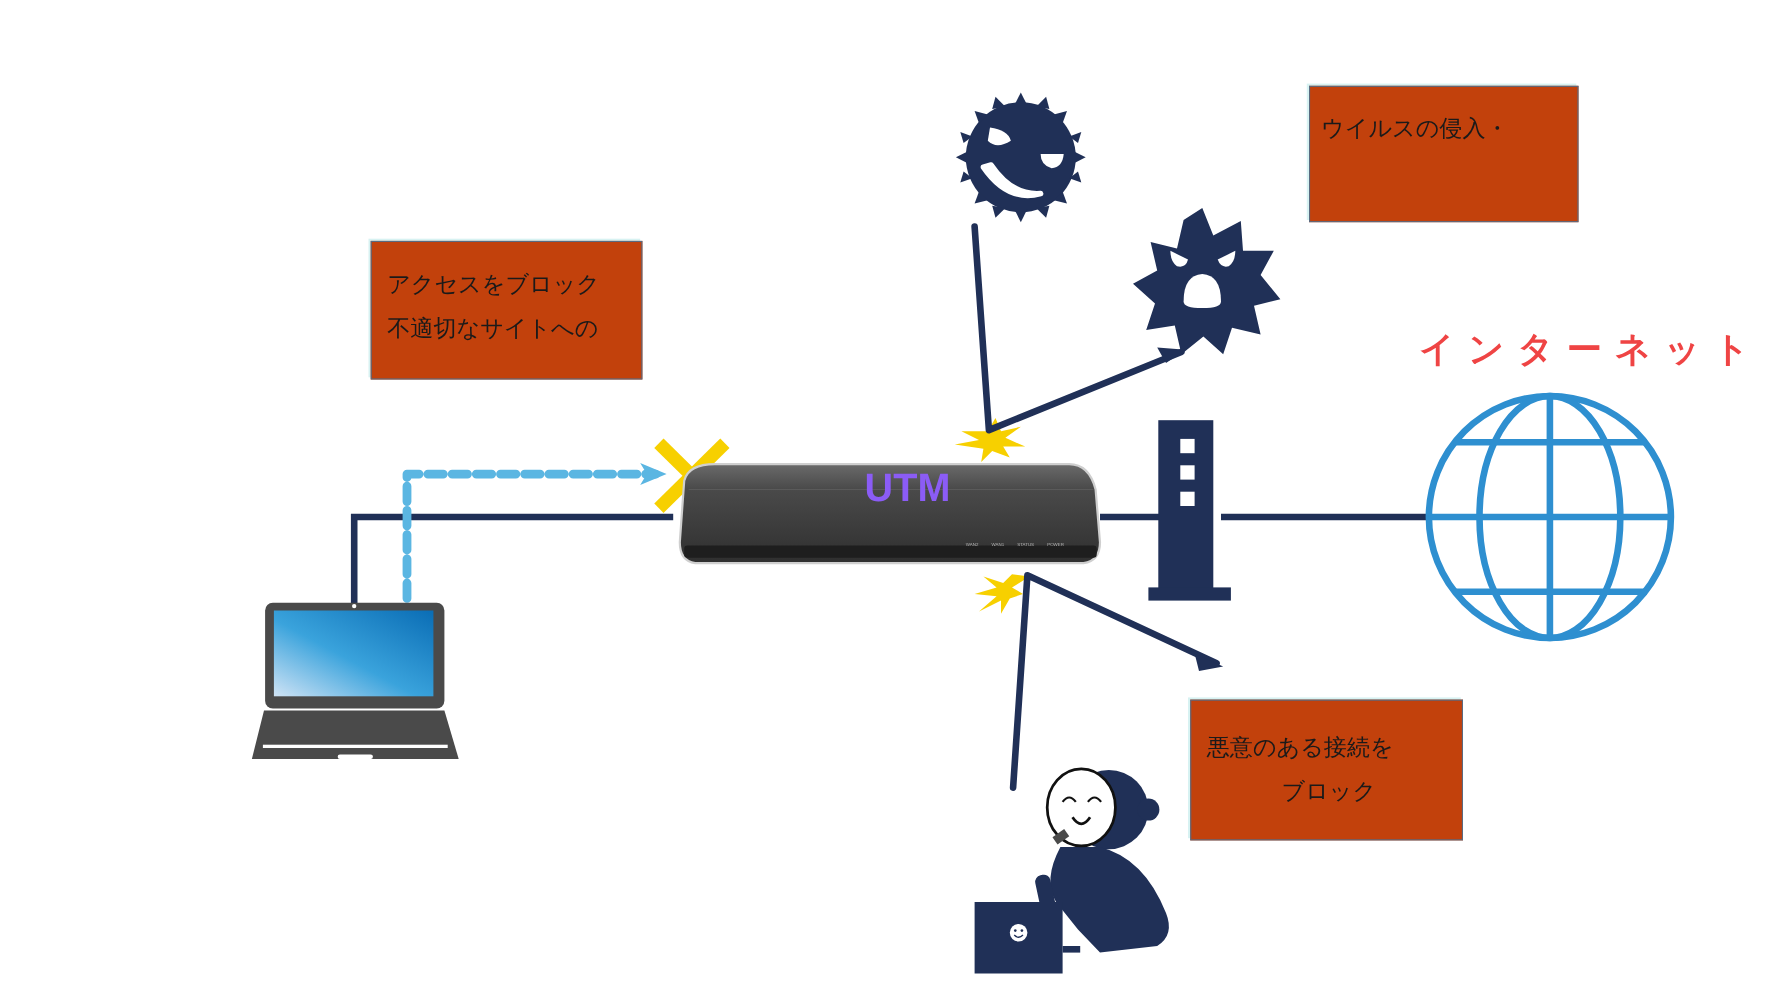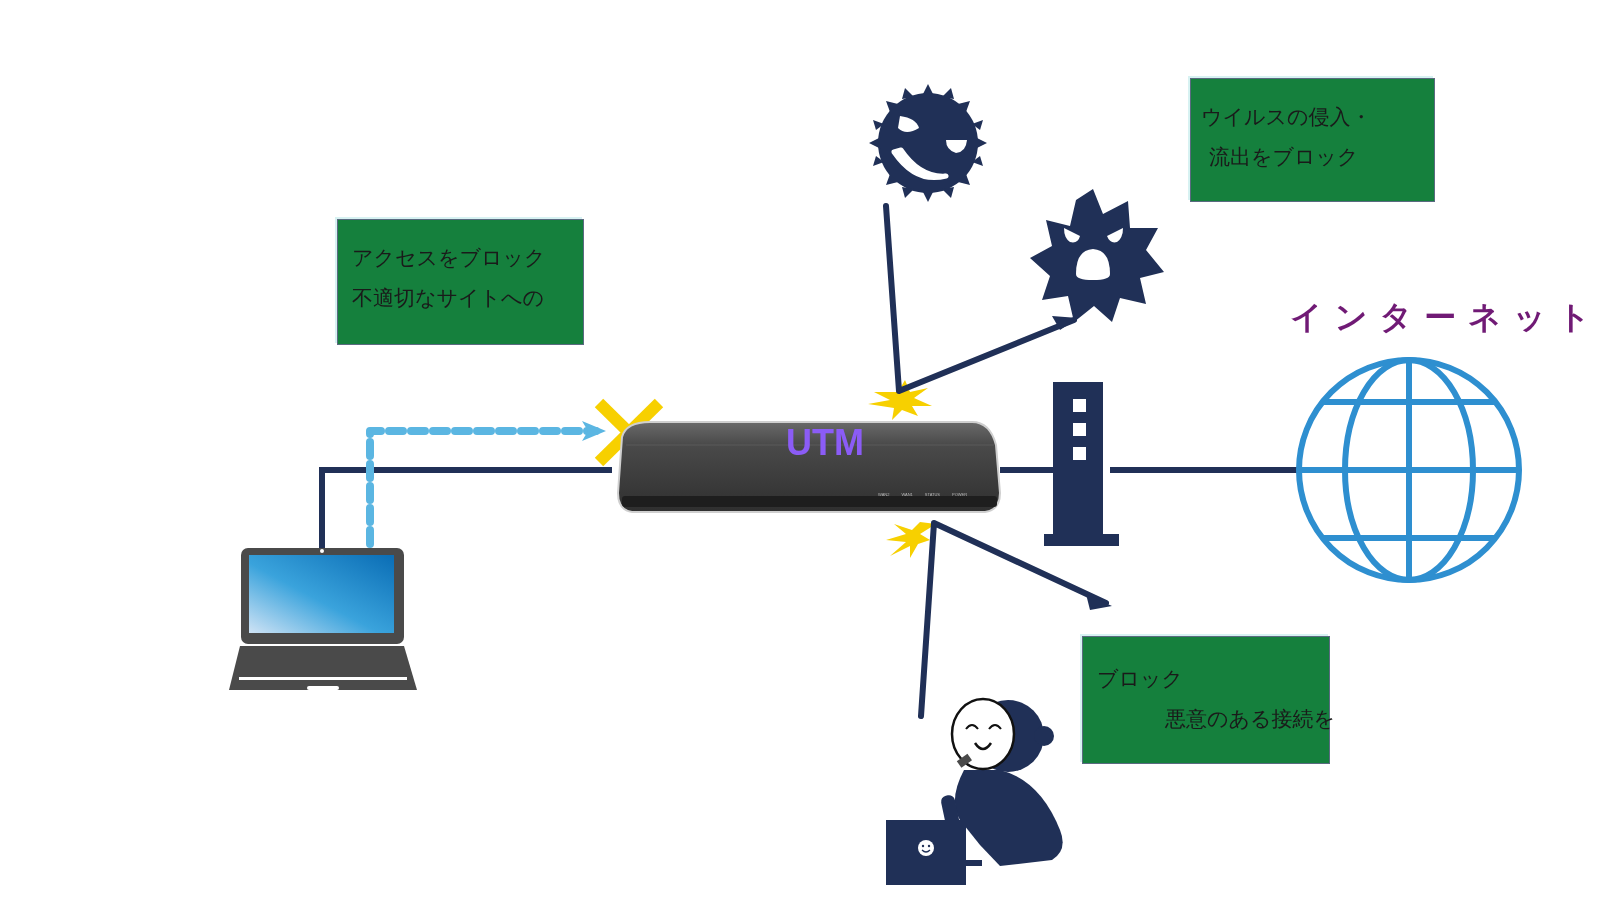--- a/index.html
+++ b/index.html
@@ -1,37 +1,37 @@
 <!DOCTYPE html>
 <html><head>
   <meta charset="utf-8">
   <style>
     html, body { margin: 0; padding: 0; background: #ffffff; }
     body { width: 1620px; height: 910px; position: relative; overflow: hidden;
            font-family: "DejaVu Sans", "Liberation Sans", sans-serif; }
     svg.canvas { position: absolute; left: 0; top: 0; }
     .callout {
       position: absolute;
-      background: #15803d;
+      background: #c2410c;
       border: 1.5px solid #5a6a80;
       box-shadow: -2px -2px 0 #d7f2f2;
       color: #1a1a1a;
       font-size: 21px;
       line-height: 40px;
       box-sizing: border-box;
     }
     .callout span { display: block; white-space: nowrap; }
     #callout-access { left: 337px; top: 219px; width: 247px; height: 126px; padding: 18px 0 0 14px; }
     #callout-virus  { left: 1190px; top: 78px; width: 245px; height: 124px; padding: 18px 0 0 10px; }
     #callout-virus span:nth-child(2) { padding-left: 8px; }
     #callout-malicious { left: 1082px; top: 636px; width: 248px; height: 128px; padding: 22px 0 0 14px; }
     #callout-malicious span:nth-child(2) { padding-left: 68px; }
     .internet-label {
       position: absolute; left: 1290px; top: 296px;
-      font-size: 32px; font-weight: bold; letter-spacing: 12px; color: #701a75;
+      font-size: 32px; font-weight: bold; letter-spacing: 12px; color: #ef4444;
     }
     .utm-label {
       position: absolute; left: 765px; top: 422px; width: 120px; text-align: center;
       font-family: "Liberation Sans", sans-serif; font-weight: bold; font-size: 36px; color: #8b5cf6;
     }
     .port-labels {
       position: absolute; left: 878px; top: 492px;
       display: flex; gap: 12px; font-family: "Liberation Sans", sans-serif; font-size: 4px; color: #b8b8b8;
     }
   </style>
@@ -167,19 +167,18 @@
 
 <div class="internet-label">インターネット</div>
 
 <div class="callout" id="callout-access">
   <span>アクセスをブロック</span>
   <span>不適切なサイトへの</span>
 </div>
 
 <div class="callout" id="callout-virus">
   <span>ウイルスの侵入・</span>
-  <span>流出をブロック</span>
 </div>
 
 <div class="callout" id="callout-malicious">
+  <span>悪意のある接続を</span>
   <span>ブロック</span>
-  <span>悪意のある接続を</span>
 </div>
 
 </body></html>

